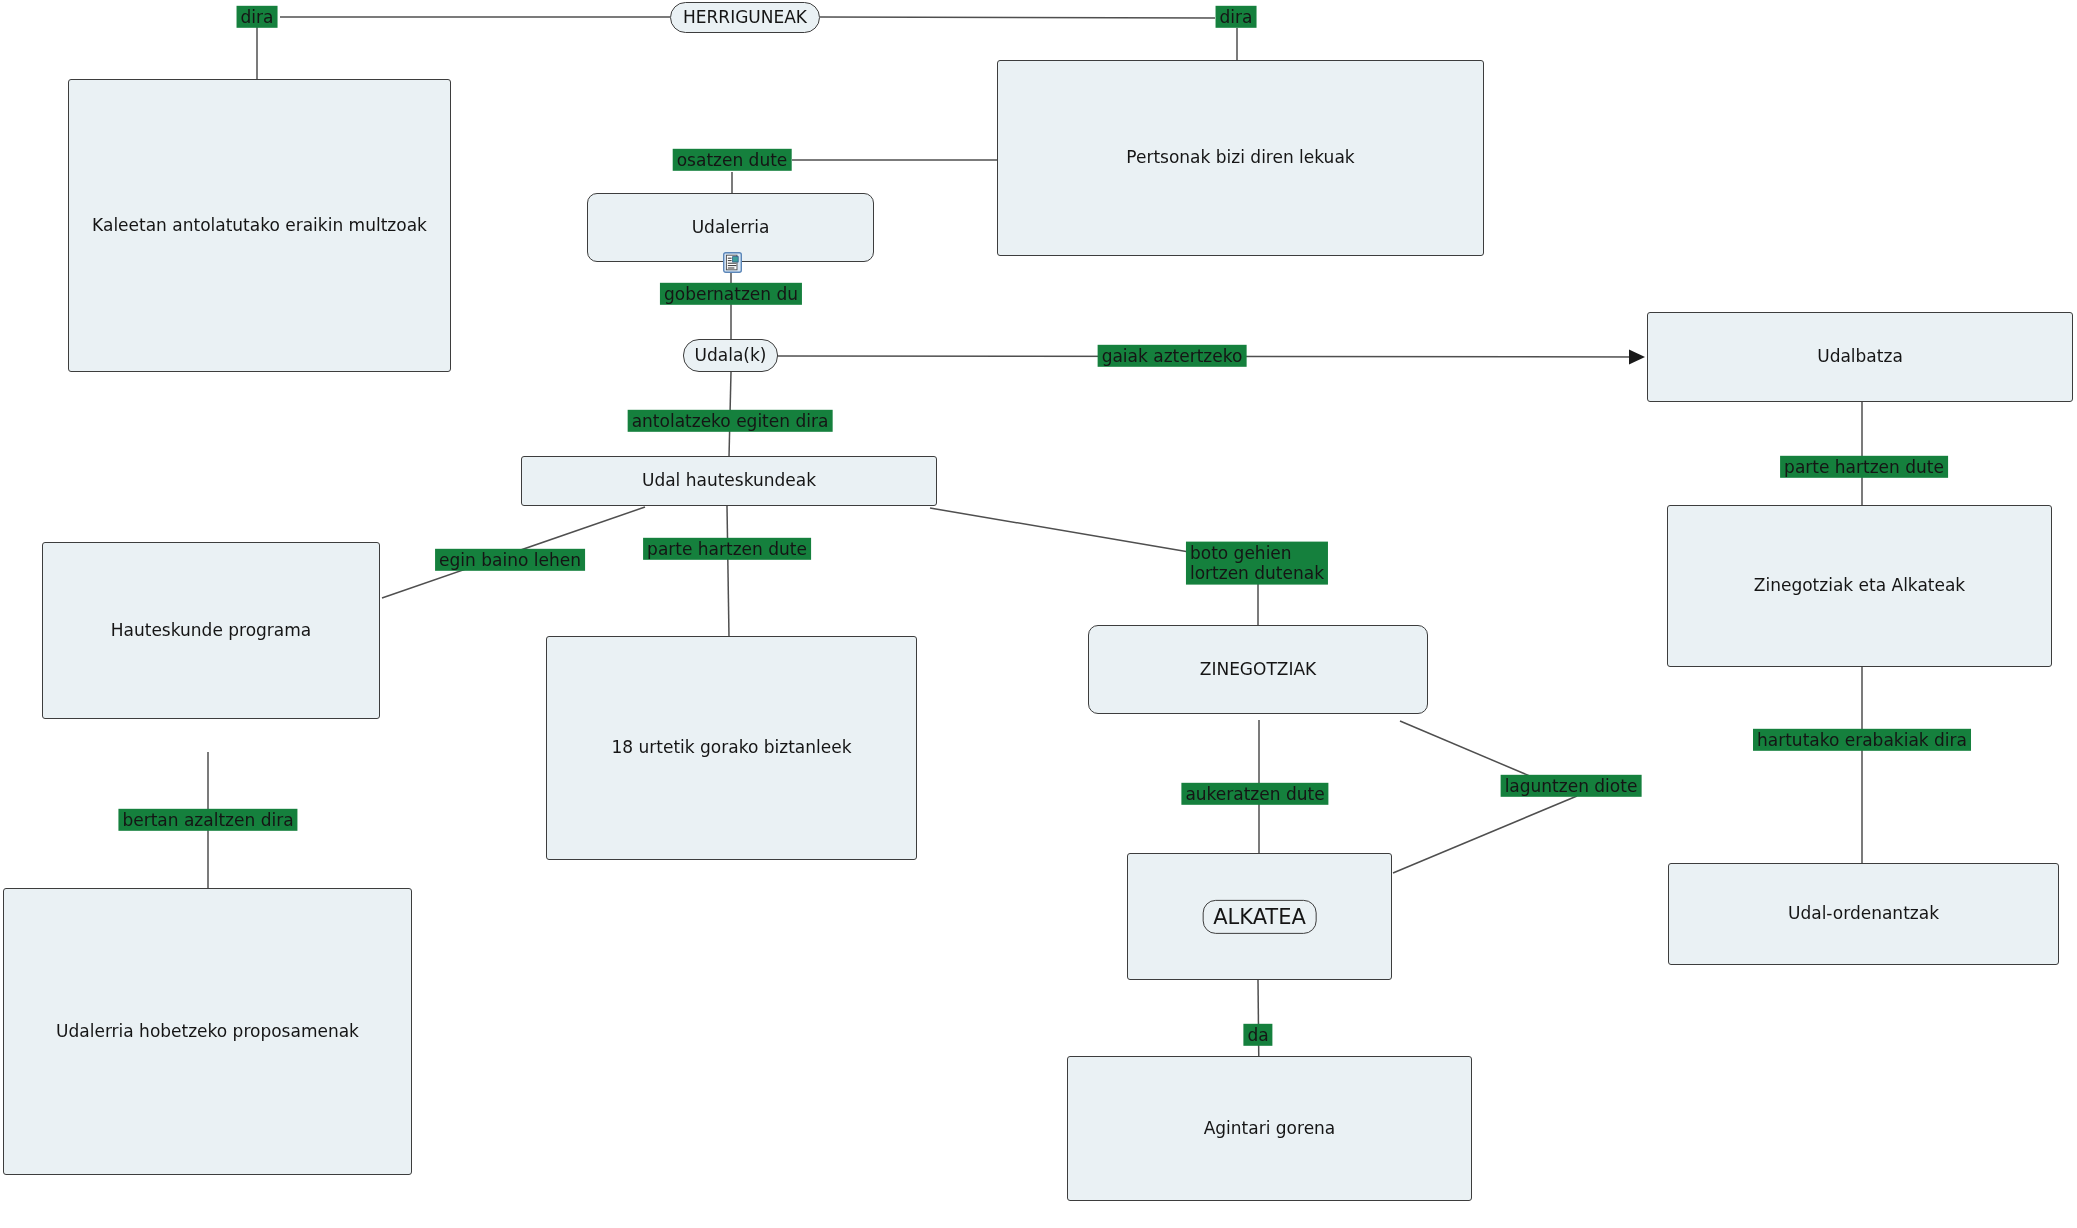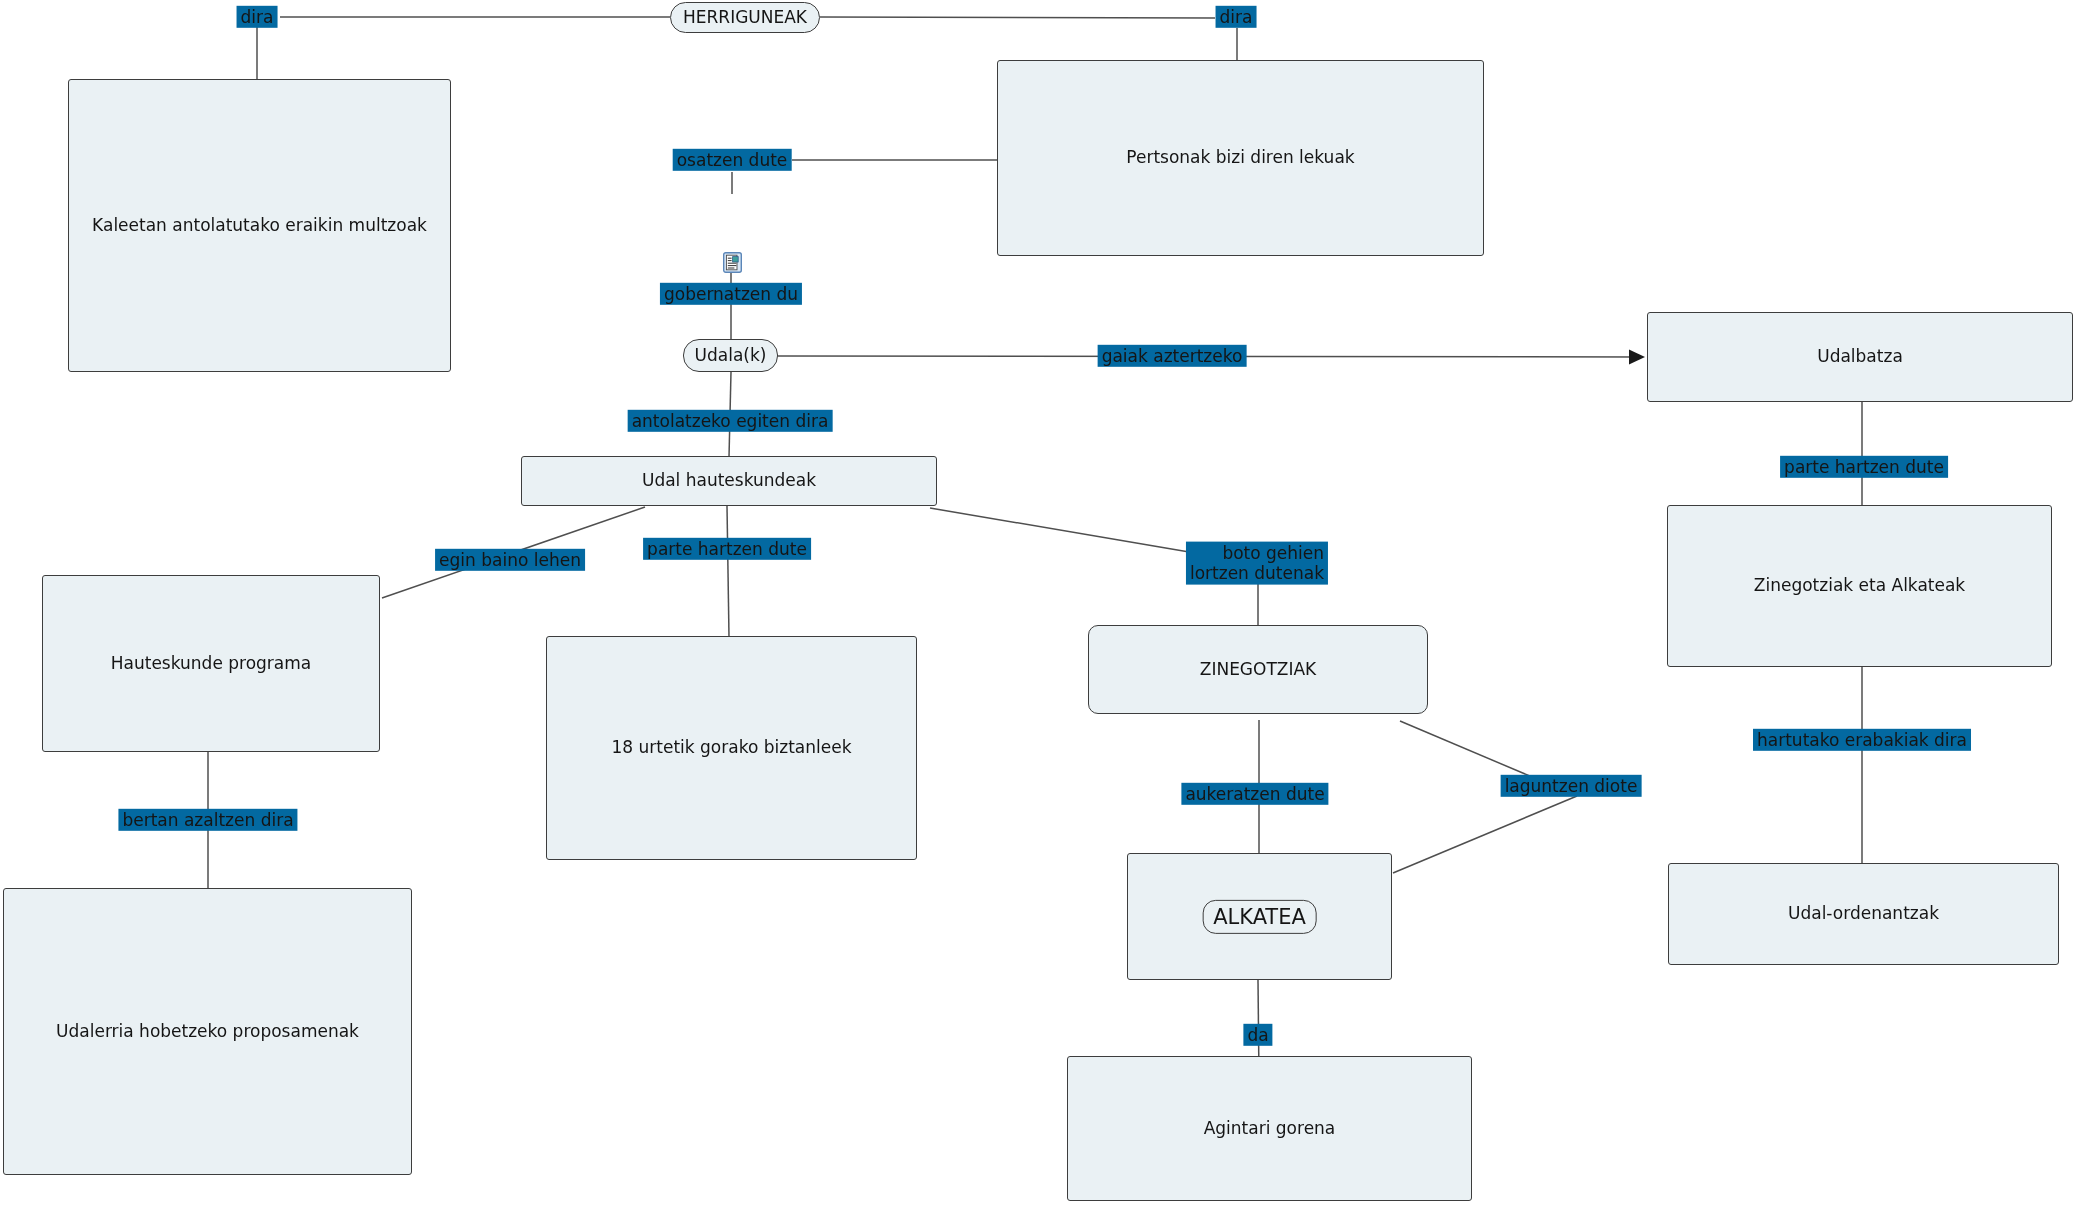--- a/index.html
+++ b/index.html
@@ -25,24 +25,24 @@
     padding:4px 8px;
   }
   .stadium{border-radius:16px;padding:2px 6px;}
   .inner-stadium{
     position:absolute;left:50%;top:50%;transform:translate(-50%,-50%);
     background:transparent;border:1.4px solid #3d3d3d;border-radius:13px;
     padding:3px 10px;font-size:21px;white-space:nowrap;
   }
   .edge-label{
     position:absolute;transform:translate(-50%,-50%);
-    background:#0369a1;
+    background:#15803d;
     font-size:17px;line-height:1.2;
     padding:1px 4px;white-space:nowrap;
-    text-align:right;
+    text-align:left;
   }
   .edge-label.two-line{white-space:pre-line;}
   .res-icon{position:absolute;left:723px;top:252px;width:19px;height:21px;}
 </style>
 </head>
 <body>
 
 <div id="canvas">
 
   <svg id="wires" xmlns="http://www.w3.org/2000/svg">
@@ -68,32 +68,33 @@
     <line x1="1577" y1="796" x2="1393" y2="873"></line>
     <line x1="1258" y1="980" x2="1259" y2="1081"></line>
   </svg>
 
   <div class="node stadium" style="left:670px;top:2px;width:150px;height:31px;">HERRIGUNEAK</div>
 
   <div class="node" style="left:68px;top:79px;width:383px;height:293px;">Kaleetan antolatutako eraikin multzoak</div>
 
   <div class="node" style="left:997px;top:60px;width:487px;height:196px;">Pertsonak bizi diren lekuak</div>
 
+  <div class="node" style="left:587px;top:193px;width:287px;height:69px;border-radius:10px;">Udalerria</div>
 
   <div class="node stadium" style="left:683px;top:339px;width:95px;height:33px;">Udala(k)</div>
 
   <div class="node" style="left:521px;top:456px;width:416px;height:50px;">Udal hauteskundeak</div>
 
   <div class="node" style="left:1647px;top:312px;width:426px;height:90px;">Udalbatza</div>
 
   <div class="node" style="left:1667px;top:505px;width:385px;height:162px;">Zinegotziak eta Alkateak</div>
 
   <div class="node" style="left:1668px;top:863px;width:391px;height:102px;">Udal-ordenantzak</div>
 
-  <div class="node" style="left:42px;top:575px;width:338px;height:177px;">Hauteskunde programa</div>
+  <div class="node" style="left:42px;top:542px;width:338px;height:177px;">Hauteskunde programa</div>
 
   <div class="node" style="left:3px;top:888px;width:409px;height:287px;">Udalerria hobetzeko proposamenak</div>
 
   <div class="node" style="left:546px;top:636px;width:371px;height:224px;">18 urtetik gorako biztanleek</div>
 
   <div class="node" style="left:1088px;top:625px;width:340px;height:89px;border-radius:10px;">ZINEGOTZIAK</div>
 
   <div class="node" style="left:1127px;top:853px;width:265px;height:127px;">
     <span class="inner-stadium">ALKATEA</span>
   </div>

